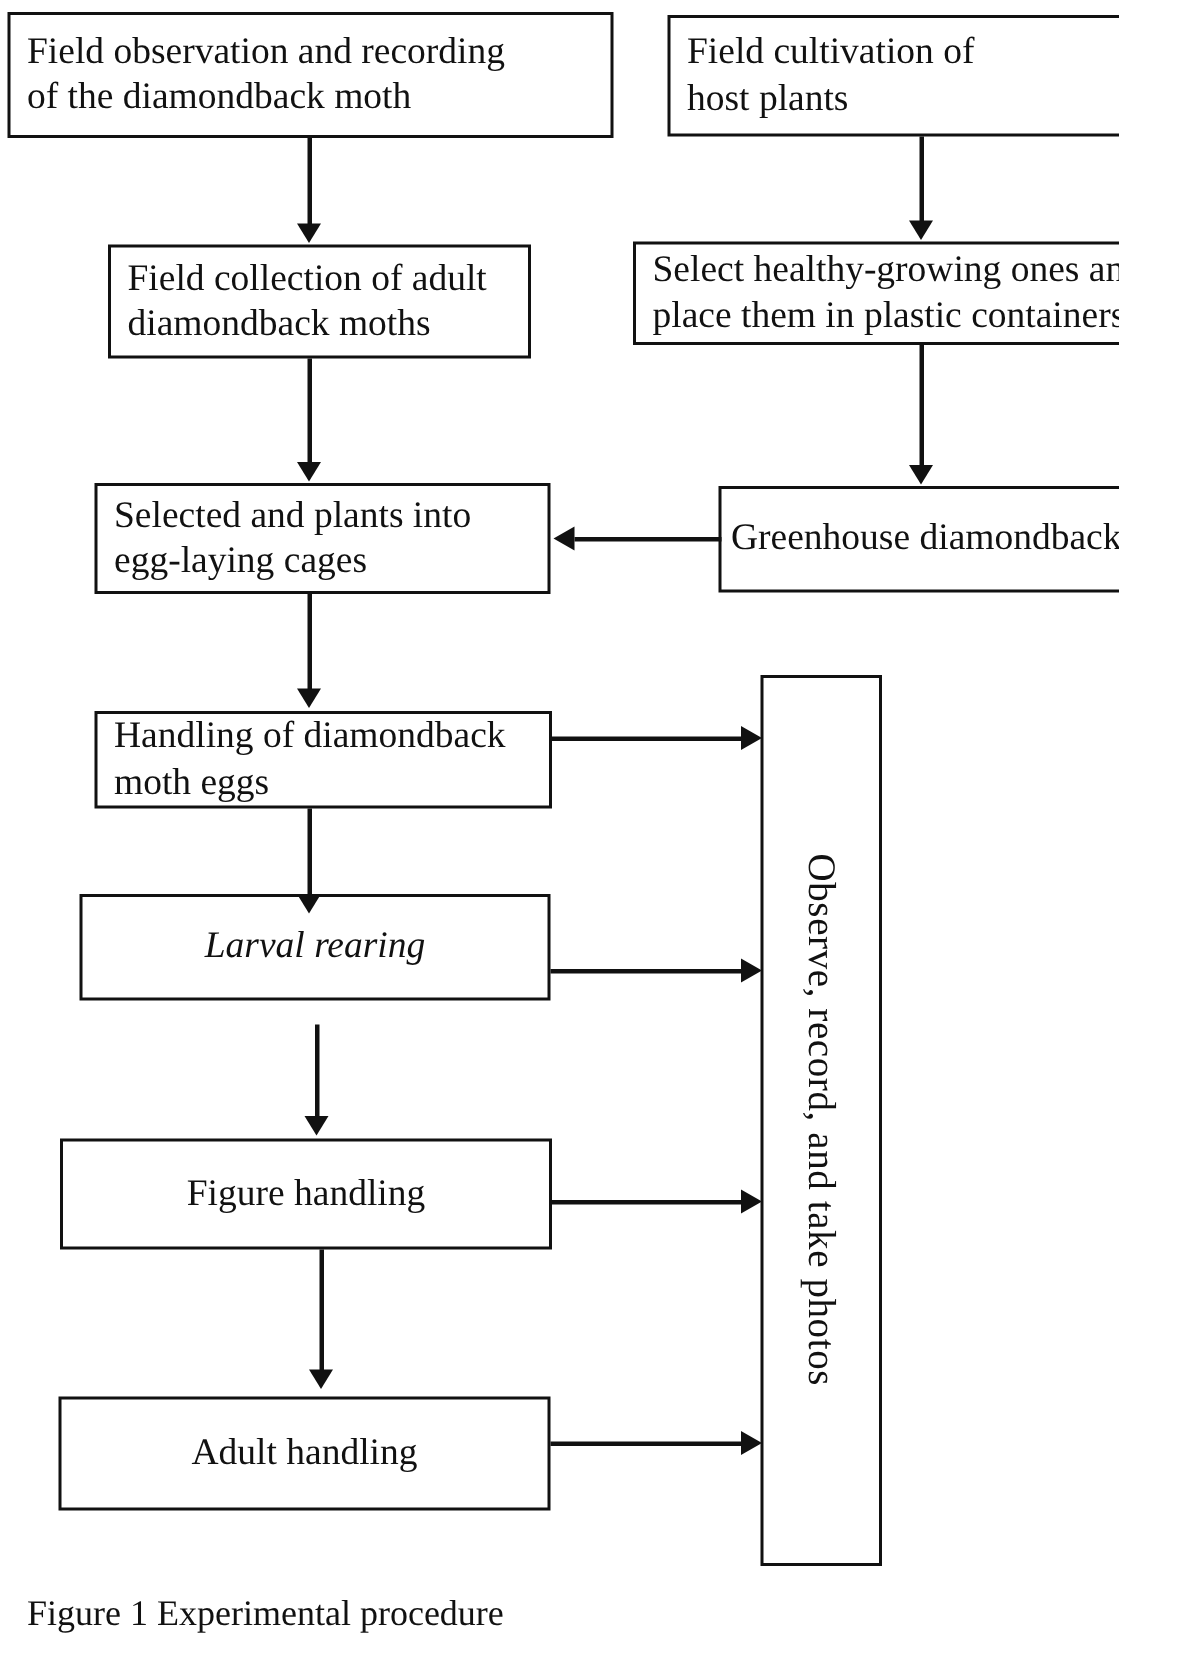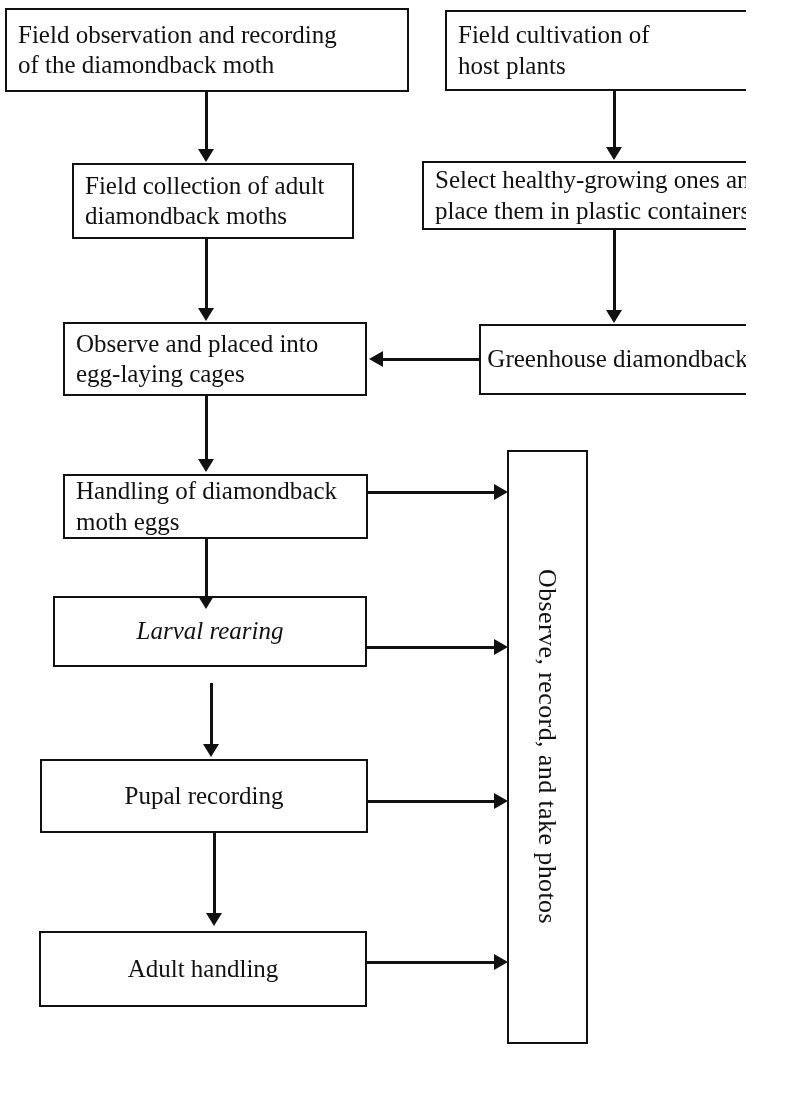--- a/index.html
+++ b/index.html
@@ -140,39 +140,39 @@
     <span class="node-label">Field collection of adult
 diamondback moths</span>
   </div>
 
   <div class="node align-left" id="node-select-healthy">
     <span class="node-label">Select healthy-growing ones and
 place them in plastic containers</span>
   </div>
 
   <div class="node align-left" id="node-egg-laying-cages">
-    <span class="node-label">Observe and placed into
+    <span class="node-label">Selected and plants into
 egg-laying cages</span>
   </div>
 
   <div class="node align-center" id="node-greenhouse">
     <span class="node-label">Greenhouse diamondback</span>
   </div>
 
   <div class="node align-left" id="node-egg-handling">
     <span class="node-label">Handling of diamondback
 moth eggs</span>
   </div>
 
   <div class="node align-center" id="node-larval-rearing">
     <span class="node-label">Larval rearing</span>
   </div>
 
   <div class="node align-center" id="node-pupal-handling">
-    <span class="node-label">Pupal recording</span>
+    <span class="node-label">Figure handling</span>
   </div>
 
   <div class="node align-center" id="node-adult-rearing">
     <span class="node-label">Adult handling</span>
   </div>
 
   <div class="node vertical" id="node-observe">
     <span class="node-label">Observe, record, and take photos</span>
   </div>
 
@@ -208,14 +208,15 @@
 
   <div class="hline" style="left:368px; top:800px; width:128px;"></div>
   <div class="arrow-right" style="left:494px; top:793px;"></div>
 
   <div class="vline" style="left:213px; top:833px; height:82px;"></div>
   <div class="arrow-down" style="left:206px; top:913px;"></div>
 
   <div class="hline" style="left:367px; top:961px; width:129px;"></div>
   <div class="arrow-right" style="left:494px; top:954px;"></div>
 
+  <div class="caption">Figure 1 Experimental procedure</div>
 
 </div>
 
 </body></html>

